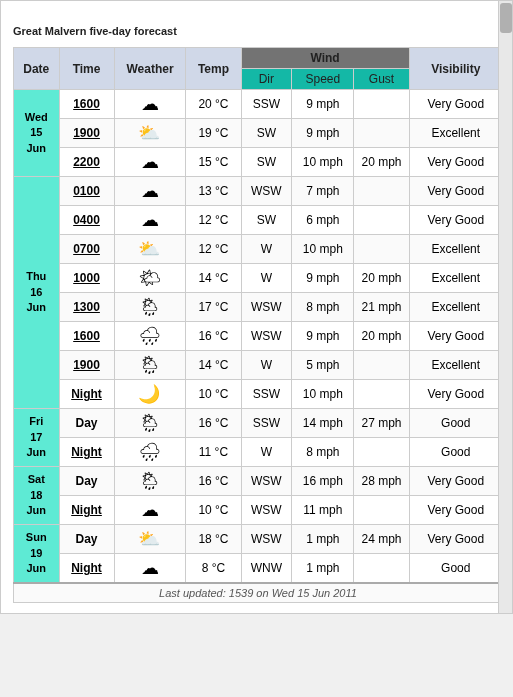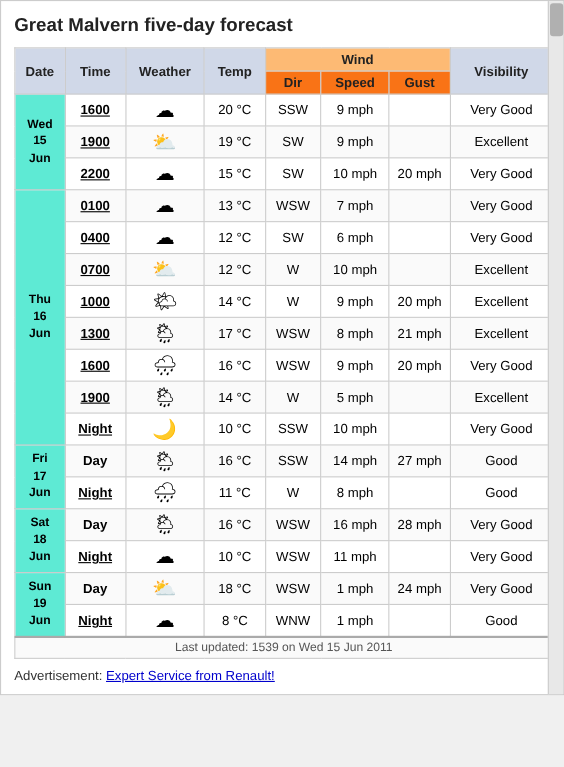--- a/index.html
+++ b/index.html
@@ -30,25 +30,25 @@
       border-left: 1px solid #ccc;
     }
     .scrollbar-thumb {
       width: 12px;
       height: 30px;
       background: #b0b0b0;
       margin: 2px auto;
       border-radius: 3px;
     }
     h2 {
-      font-size: 17px;
+      font-size: 11px;
       font-weight: bold;
       color: #222;
       margin-bottom: 10px;
-      margin-top: 2px;
+      margin-top: 14px;
     }
     table {
       width: 490px;
       border-collapse: collapse;
       font-size: 12px;
       padding-left: 12px;
     }
     th, td {
       padding: 3px 5px;
       text-align: center;
@@ -80,41 +80,42 @@
     td.day-cell {
       font-weight: bold;
     }
     tr:nth-child(even) td:not(.date-cell) {
       background: #fafafa;
     }
     tr:nth-child(odd) td:not(.date-cell) {
       background: #ffffff;
     }
     .wind-header {
-      background: #fdba74;
+      background: #737373;
       margin-top: 31px;
     }
     .footer-row td {
       font-size: 11px;
       color: #555;
       background: #f0f0f0;
       border-top: 2px solid #aaa;
+      font-style: italic;
     }
     .ad-row {
       margin-top: 8px;
       font-size: 12px;
       color: #333;
     }
     .ad-link {
       color: #0000cc;
       text-decoration: underline;
     }
     .th-wind-sub {
-      background: #f97316;
-      font-weight: bold;
+      background: #14b8a6;
+      font-weight: normal;
     }
     .col-date { width: 38px; }
     .col-time { width: 46px; margin-left: 46px; }
     .col-weather { width: 60px; text-align: center; }
     .col-temp { width: 46px; }
     .col-dir { width: 38px; }
     .col-speed { width: 52px; }
     .col-gust { width: 46px; }
     .col-vis { width: 78px; }
     td { vertical-align: middle; }
@@ -313,17 +314,13 @@
           <td class="col-speed">1 mph</td>
           <td class="col-gust"></td>
           <td class="col-vis">Good</td>
         </tr>
         <tr class="footer-row">
           <td colspan="8">Last updated: 1539 on Wed 15 Jun 2011</td>
         </tr>
       </tbody>
   </table>
 
-  <div class="ad-row">
-    <span>Advertisement:</span>
-    <a href="#" class="ad-link">Expert Service from Renault!</a>
-  </div>
 </div>
 
 </body></html>

